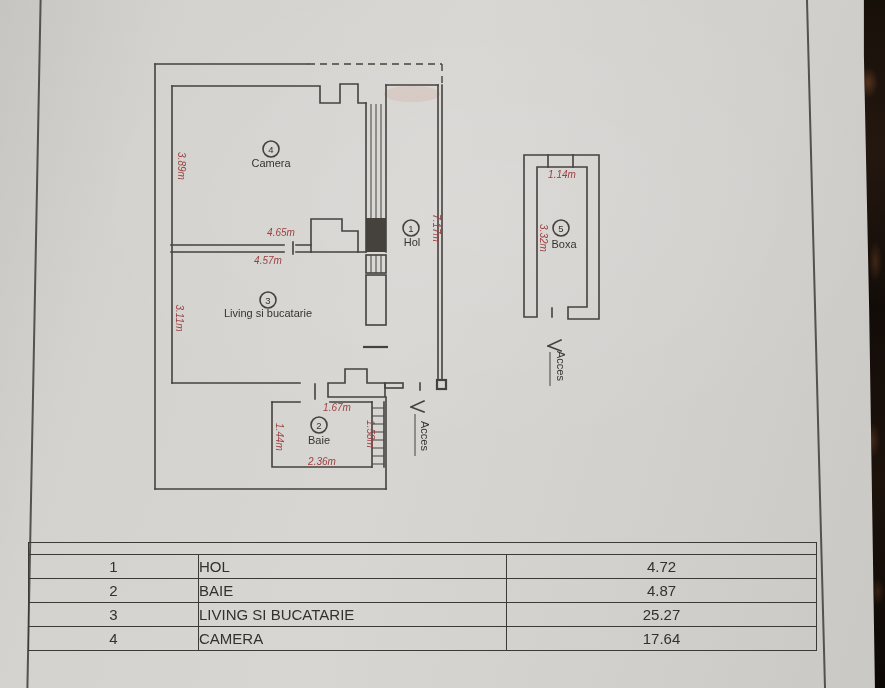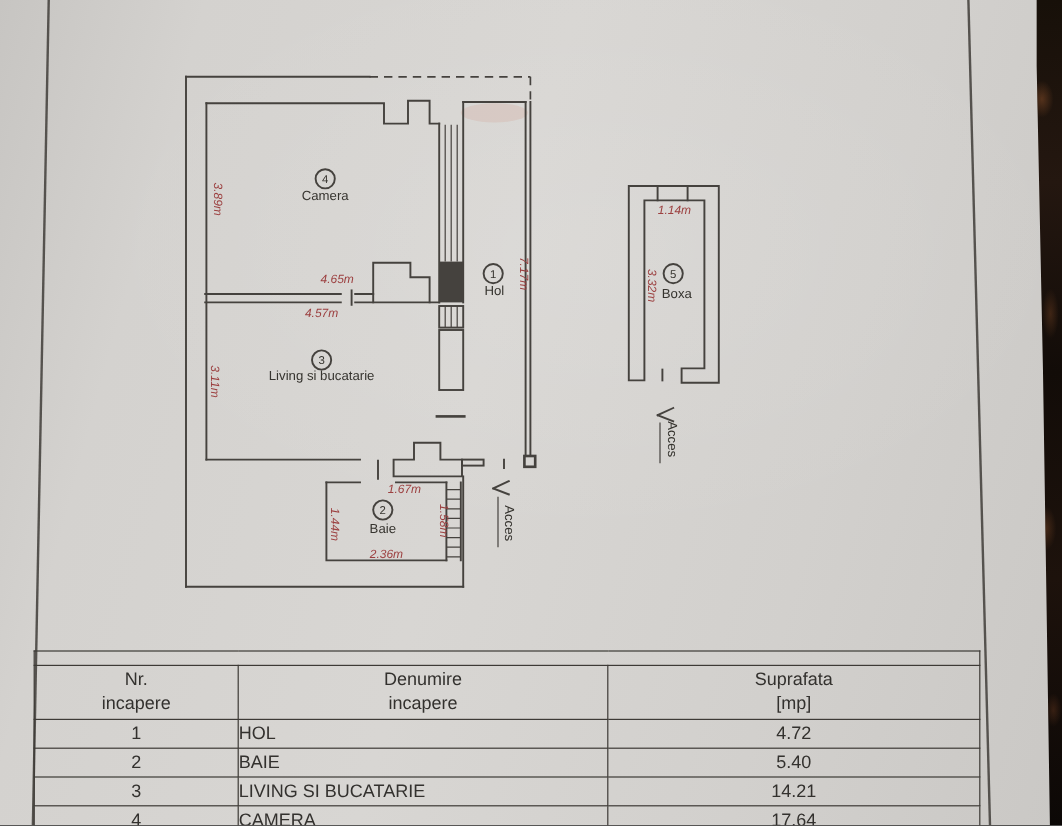--- a/index.html
+++ b/index.html
@@ -179,48 +179,34 @@
   <table class="area-table">
     <colgroup>
         <col style="width:170px">
         <col style="width:308px">
         <col style="width:310px">
       </colgroup>
     <tbody>
       <tr class="spacer">
           <td colspan="3"></td>
         </tr>
-      <tr class="head">
-        <td>
-          <div>Nr.</div>
-            <div>incapere</div>
-        </td>
-        <td>
-          <div>Denumire</div>
-            <div>incapere</div>
-        </td>
-        <td>
-          <div>Suprafata</div>
-            <div>[mp]</div>
-        </td>
-      </tr>
       <tr class="data">
         <td class="c-nr">1</td>
         <td class="c-name">HOL</td>
         <td class="c-area">4.72</td>
       </tr>
       <tr class="data">
         <td class="c-nr">2</td>
         <td class="c-name">BAIE</td>
-        <td class="c-area">5.40</td>
+        <td class="c-area">4.87</td>
       </tr>
       <tr class="data">
         <td class="c-nr">3</td>
         <td class="c-name">LIVING SI BUCATARIE</td>
-        <td class="c-area">14.21</td>
+        <td class="c-area">25.27</td>
       </tr>
       <tr class="data">
         <td class="c-nr">4</td>
         <td class="c-name">CAMERA</td>
         <td class="c-area">17.64</td>
       </tr>
     </tbody>
   </table>
 
 </div>

